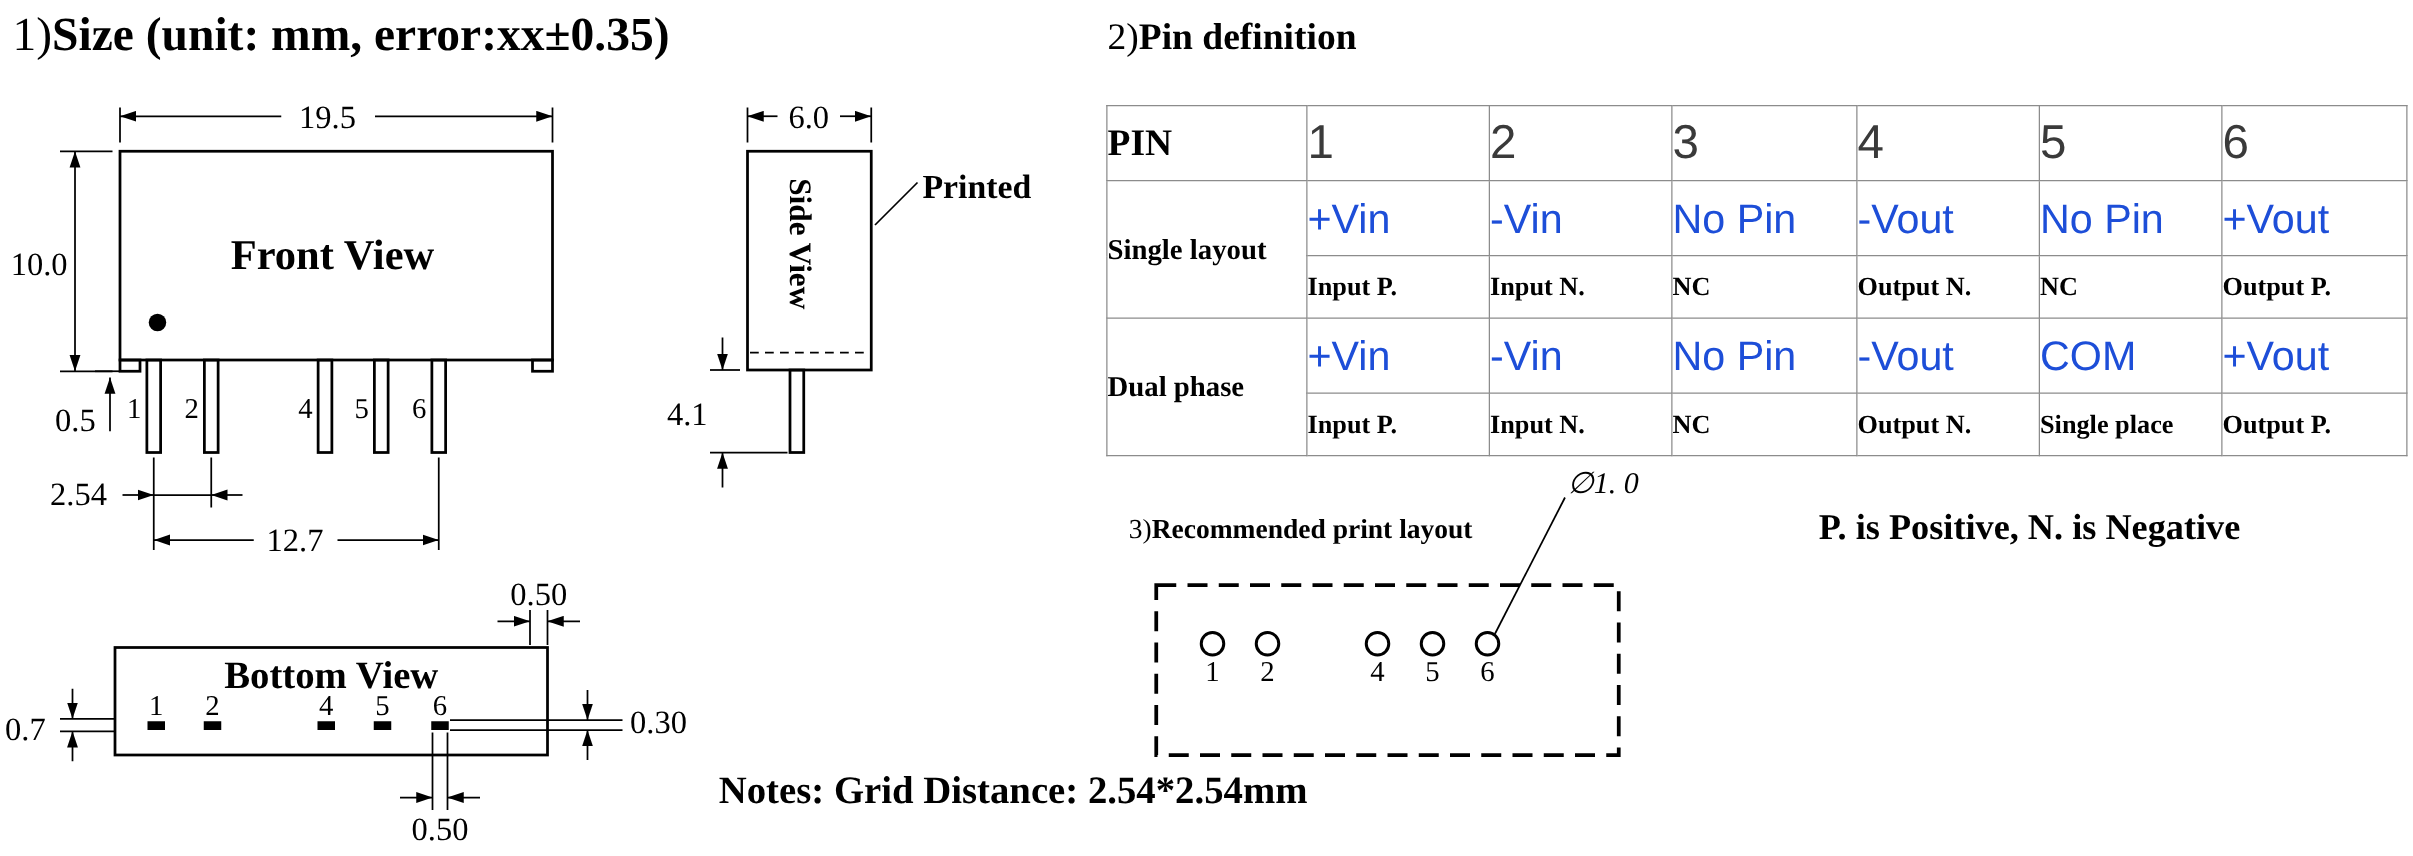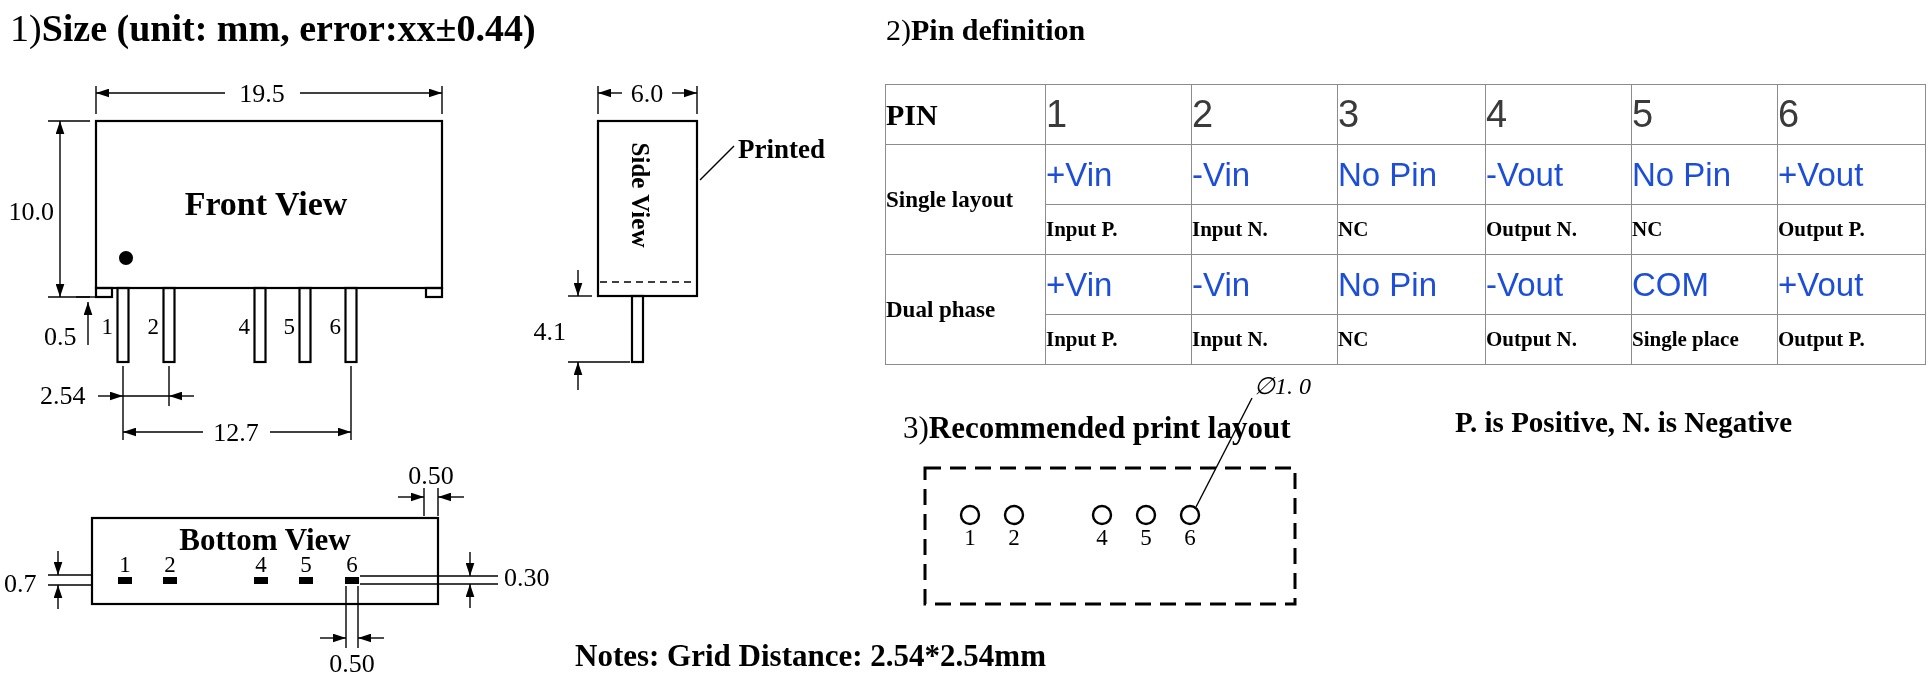--- a/index.html
+++ b/index.html
@@ -11,23 +11,23 @@
     overflow: hidden;
     font-family: "Liberation Serif", serif;
     color: #000;
   }
   .abs { position: absolute; white-space: nowrap; }
   .title { font-family: "Liberation Serif", serif; }
   .pfx { font-weight: 400; }
   .ttl { font-weight: 700; }
   #title1 { left: 10px;  top: 6px;   font-size: 38px; }
   #title2 { left: 886px; top: 13px;  font-size: 30px; }
-  #title3 { left: 903px; top: 410px; font-size: 31px; }
+  #title3 { left: 903px; top: 410px; font-size: 22px; }
   #footnote { left: 1455px; top: 406px; font-size: 29px; font-weight: 700; font-family: Liberation Serif, serif; }
-  #notes    { left: 575px;  top: 614px; font-size: 31px; font-weight: 700; margin-top: 24px; }
+  #notes    { left: 575px;  top: 614px; font-size: 31px; font-weight: 700; }
 
   
   table.pin-table {
     position: absolute; left: 885px; top: 84px;
     width: 1040px; border-collapse: collapse; table-layout: fixed;
     background: #fff;
   }
   .pin-table td {
     border: 1px solid #8c8c8c;
     text-align: left; vertical-align: middle; padding: 0;
@@ -58,21 +58,21 @@
   .svlabel{ font-size: 25px; font-weight: 700; }
   .bvlabel{ font-size: 31px; font-weight: 700; }
   .printed{ font-size: 27px; font-weight: 700; }
   .phi    { font-size: 24px; font-style: italic; }
 </style>
 </head>
 <body>
 
 <div>
 
-  <div class="abs title" id="title1"><span class="pfx">1)</span><span class="ttl">Size (unit: mm, error:xx±0.44)</span></div>
+  <div class="abs title" id="title1"><span class="pfx">1)</span><span class="ttl">Size (unit: mm, error:xx±0.35)</span></div>
 
   <div class="abs title" id="title2"><span class="pfx">2)</span><span class="ttl">Pin definition</span></div>
 
   <div class="abs title" id="title3"><span class="pfx">3)</span><span class="ttl">Recommended print layout</span></div>
 
   <div class="abs" id="footnote">P. is Positive, N. is Negative</div>
   <div class="abs" id="notes">Notes: Grid Distance: 2.54*2.54mm</div>
 
   <table class="pin-table">
     <colgroup>

